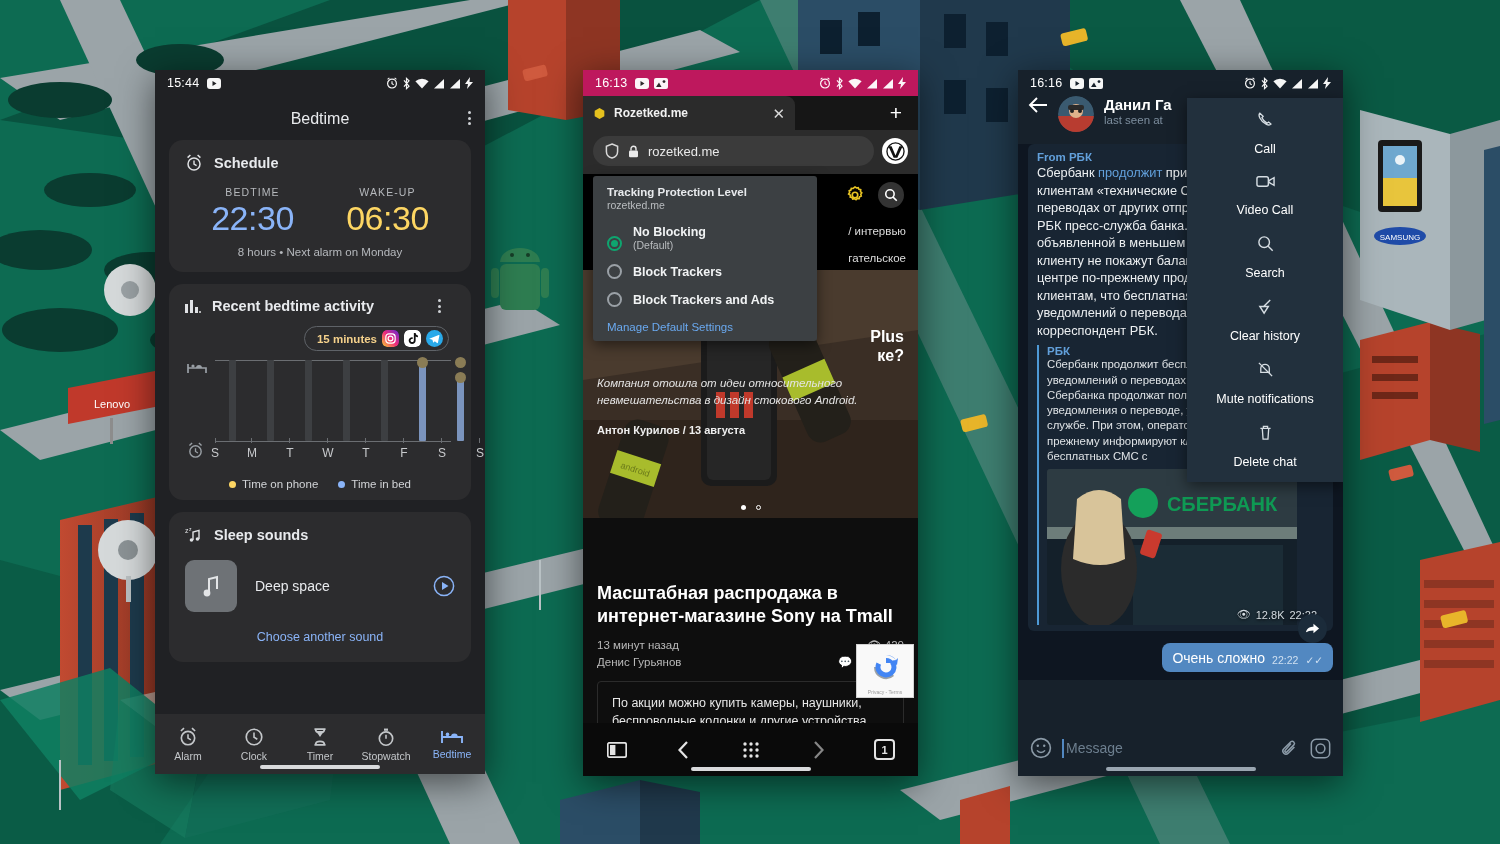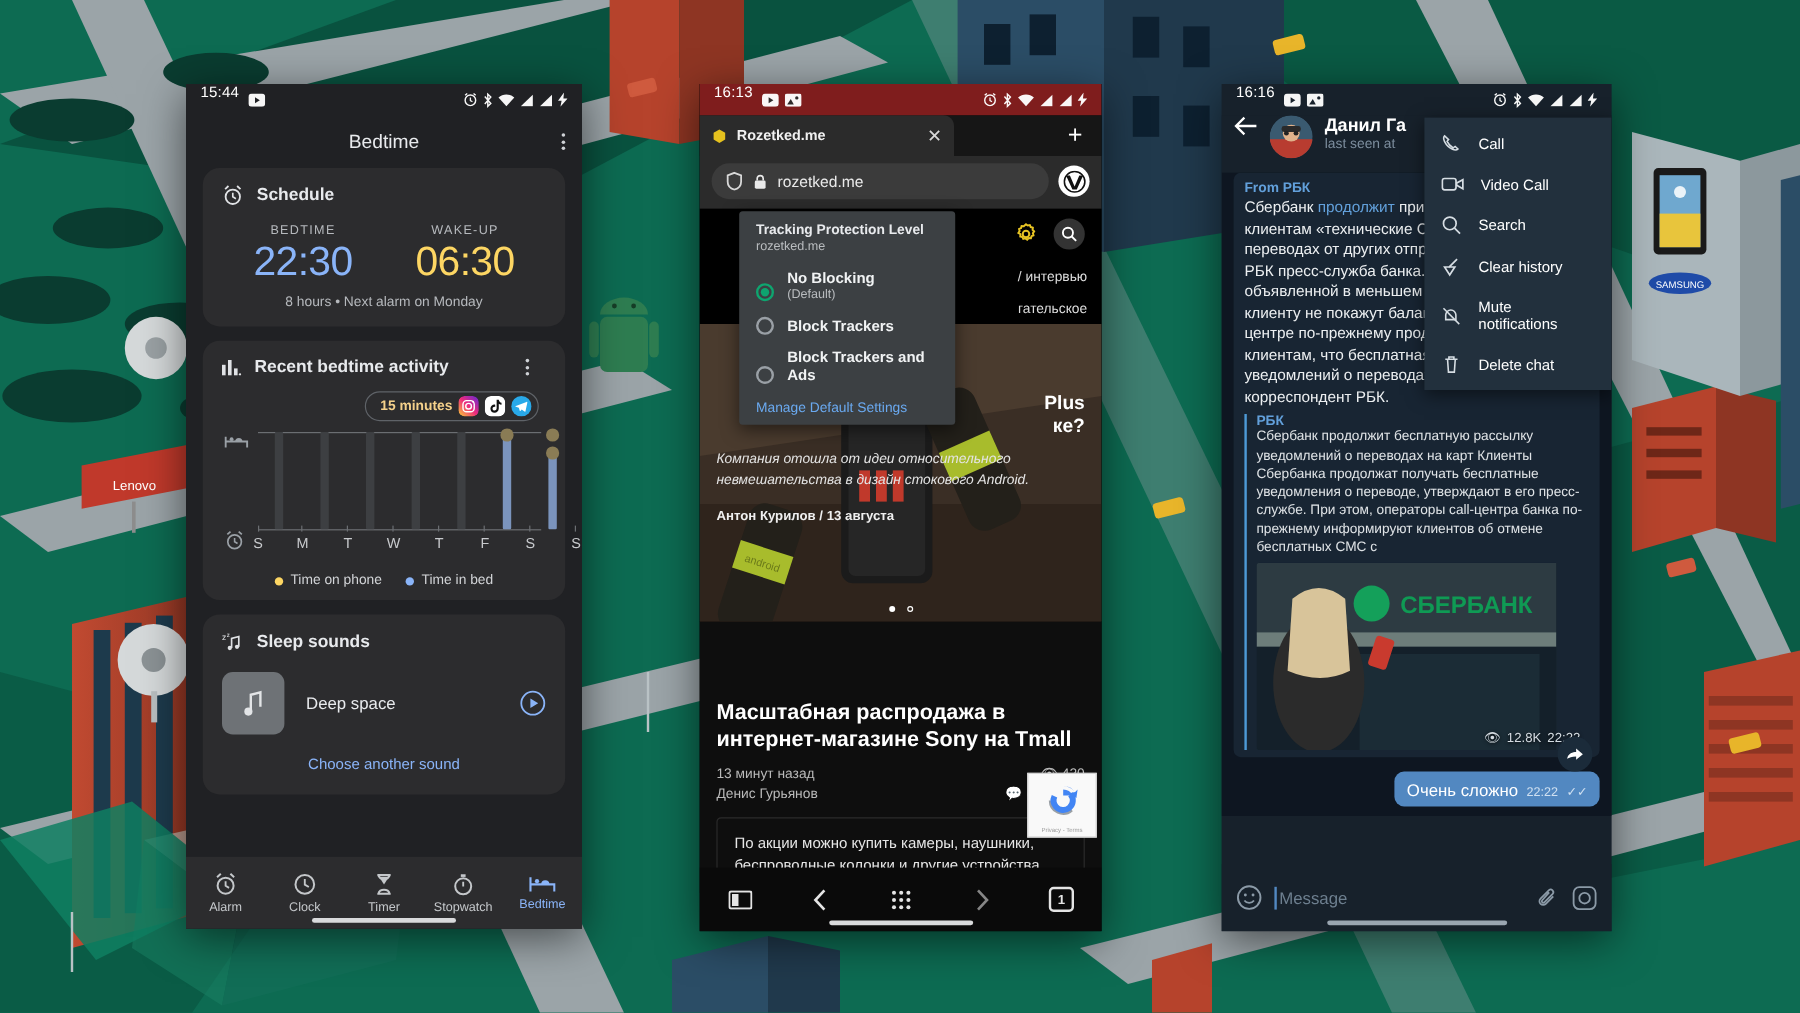--- a/index.html
+++ b/index.html
@@ -18,21 +18,21 @@
     position: absolute;
     overflow: hidden;
     box-shadow: 0 8px 34px rgba(0,0,0,.55);
   }
   #phone-left   { left: 155px; top: 70px;  width: 330px; height: 704px; background: #202124; }
   #phone-mid    { left: 583px; top: 70px;  width: 335px; height: 706px; background: #000; }
   #phone-right  { left: 1018px; top: 70px; width: 325px; height: 706px; background: #17212b; }
 
   
   .statusbar {
-    height: 26px; display: flex; 
+    height: 26px; display: flex; align-items: center;
     padding: 0 12px; color: #fff; font-size: 12.5px; position: relative; z-index: 40;
   }
   .statusbar .sb-time { font-weight: 400; letter-spacing: .2px; }
   .sb-left-icons { display: flex; align-items: center; gap: 5px; margin-left: 8px; }
   .sb-right { margin-left: auto; display: flex; align-items: center; gap: 4px; }
   .sb-ico { display: inline-block; opacity: .96; }
 
   
   #phone-left .app-title {
     text-align: center; color: #e8eaed; font-size: 16px; font-weight: 500;
@@ -113,22 +113,22 @@
   .tab-plus { margin-left: auto; color: #fff; font-size: 21px; padding: 0 16px; display: flex; align-items: center; }
   .urlbar-wrap { background: #2b2b2b; padding: 6px 10px 8px; display: flex; align-items: center; gap: 8px; }
   .urlbar {
     flex: 1; background: #3b3b3b; border-radius: 20px; height: 30px;
     display: flex; align-items: center; gap: 9px; padding: 0 12px;
   }
   .urlbar .url { color: #eaeaea; font-size: 13px; }
   .vbtn { width: 26px; height: 26px; border-radius: 50%; background: #fff; display: flex; align-items: center; justify-content: center; }
 
   .popover {
-    position: absolute; left: 10px; top: 106px; width: 180px; background: #3c4043;
-    border-radius: 3px; padding: 10px 0 8px; z-index: 30; box-shadow: 0 4px 14px rgba(0,0,0,.5); margin-left: 23px;
+    position: absolute; left: 10px; top: 106px; width: 224px; background: #3c4043;
+    border-radius: 3px; padding: 10px 0 8px; z-index: 30; box-shadow: 0 4px 14px rgba(0,0,0,.5);
   }
   .pop-title { color: #e8eaed; font-size: 11.5px; font-weight: 700; padding: 0 14px; }
   .pop-sub { color: #b9bcbf; font-size: 10.5px; padding: 1px 14px 8px; }
   .pop-opt { display: flex; align-items: flex-end; gap: 11px; padding: 6px 14px; }
   .radio { width: 15px; height: 15px; border-radius: 50%; border: 2px solid #9aa0a6; margin-top: 1px; flex: none; }
   .radio.on { border-color: #0ea56f; display: flex; align-items: center; justify-content: center; }
   .radio.on::after { content: ""; width: 7px; height: 7px; border-radius: 50%; background: #0ea56f; }
   .pop-opt .ptxt { color: #f1f3f4; font-size: 12.5px; font-weight: 600; line-height: 1.15; }
   .pop-opt .pdef { color: #b9bcbf; font-size: 10.5px; font-weight: 400; }
   .pop-link { color: #6aa9f0; font-size: 11.5px; padding: 8px 14px 0; }
@@ -166,21 +166,21 @@
   
   #phone-right .tg-header { height: 48px; background: #17212b; display: flex; align-items: flex-start; padding: 0 10px; gap: 10px; position: relative; }
   .tg-avatar { width: 36px; height: 36px; border-radius: 50%; overflow: hidden; flex: none; }
   .tg-name { color: #fff; font-size: 15px; font-weight: 600; }
   .tg-seen { color: #7d8e9e; font-size: 11.5px; margin-top: 1px; }
 
   .tg-menu {
     position: absolute; right: 0px; top: 28px; width: 156px; background: #22303d;
     z-index: 30; padding: 4px 0; box-shadow: 0 4px 14px rgba(0,0,0,.5);
   }
-  .tg-menu-item { display: flex; align-items: center; gap: 14px; padding: 9px 14px; color: #fff; font-size: 12.5px; }
+  .tg-menu-item { display: flex; align-items: center; gap: 14px; padding: 9px 14px; color: #fff; font-size: 12.5px; flex-direction: column; }
 
   .tg-chat { position: absolute; left: 0; right: 0; top: 74px; bottom: 96px; overflow: hidden; background: #0e1621; }
   .tg-msg { background: #182533; margin: 0 10px; border-radius: 6px; padding: 7px 9px 6px; position: relative; }
   .tg-from { color: #62a0db; font-size: 11.5px; font-weight: 600; }
   .tg-body { color: #eceff1; font-size: 12.8px; line-height: 1.37; margin-top: 1px; }
   .tg-body a { color: #62a0db; }
   .tg-quote { border-left: 2px solid #4e9ad6; padding-left: 8px; margin-top: 6px; }
   .tg-qtitle { color: #62a0db; font-size: 11.5px; font-weight: 700; }
   .tg-qbody { color: #dfe3e6; font-size: 11.4px; line-height: 1.34; }
   .tg-photo { margin-top: 5px; border-radius: 3px; overflow: hidden; height: 156px; position: relative; }
@@ -618,21 +618,21 @@
           <circle cx="6.5" cy="4.4" r="1.8" fill="#8ab4f8"></circle>
           <path d="M10 7a3.4 3.4 0 0 1 6.8 0z" fill="#8ab4f8"></path>
         </svg>
       <span>Bedtime</span>
     </div>
     <div class="gesture-bar"></div>
   </div>
 </div>
 
 <div class="phone" id="phone-mid">
-  <div class="statusbar" style="background:#7f1d1d;">
+  <div class="statusbar" style="background:#be185d;">
     <span class="sb-time">16:13</span>
     <span class="sb-left-icons">
       <svg class="sb-ico" width="14" height="11" viewBox="0 0 14 11">
           <rect width="14" height="11" rx="3" fill="#fff"></rect>
           <polygon points="5.5,3 9.5,5.5 5.5,8" fill="#2b2b2b"></polygon>
         </svg>
       <svg class="sb-ico" width="14" height="11" viewBox="0 0 14 11">
           <rect width="14" height="11" rx="2" fill="#fff"></rect>
           <polygon points="2,9 5,4.5 7.5,9" fill="#2b2b2b"></polygon>
           <circle cx="10" cy="3.6" r="1.4" fill="#2b2b2b"></circle>

